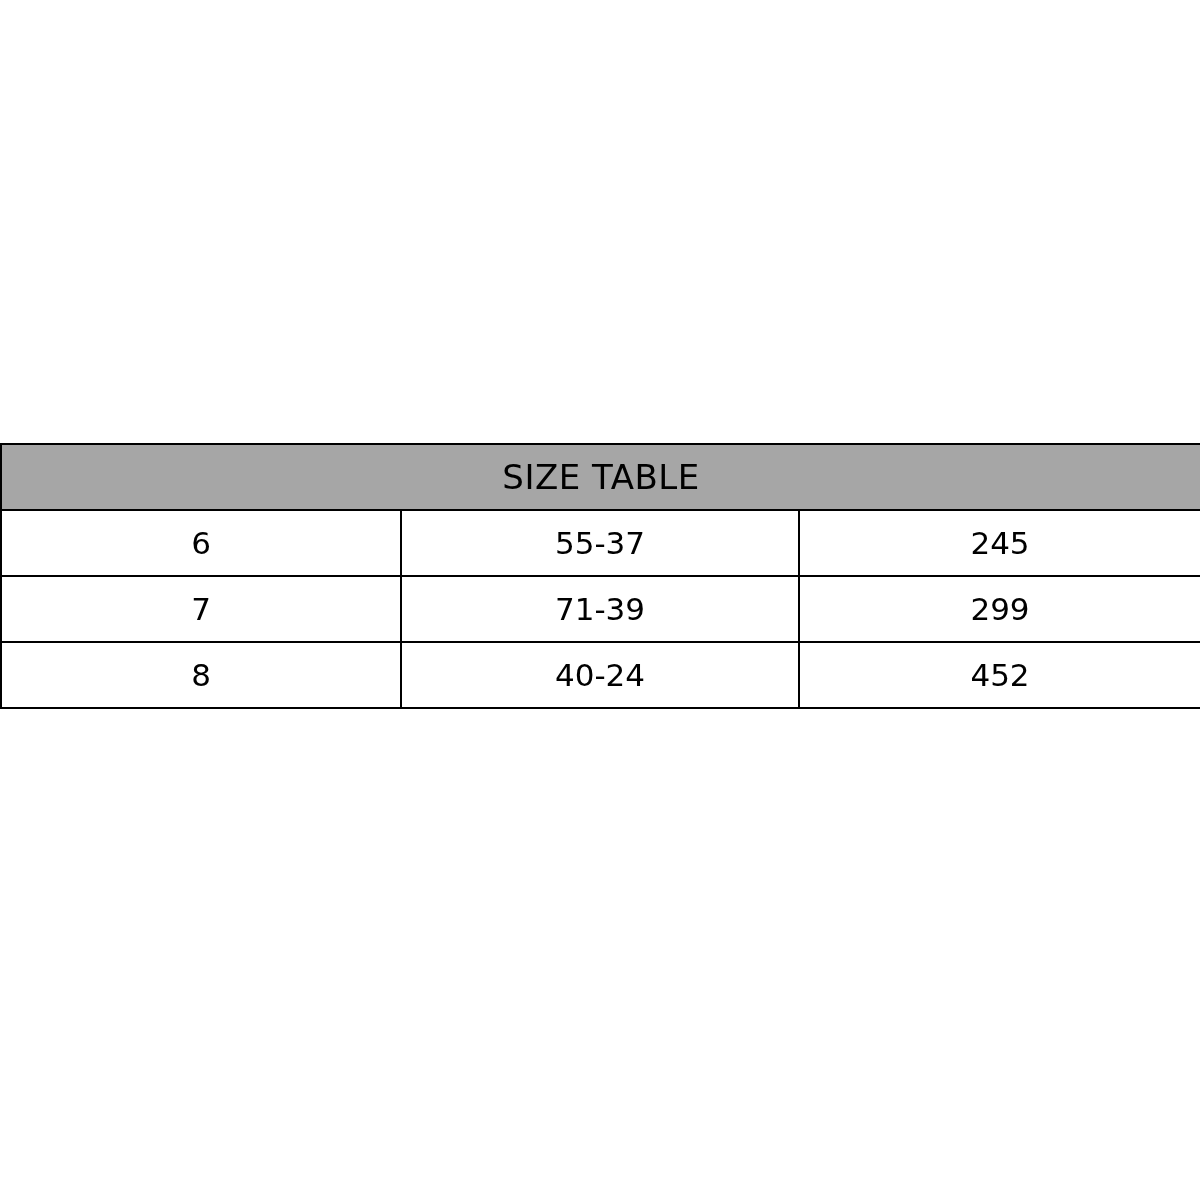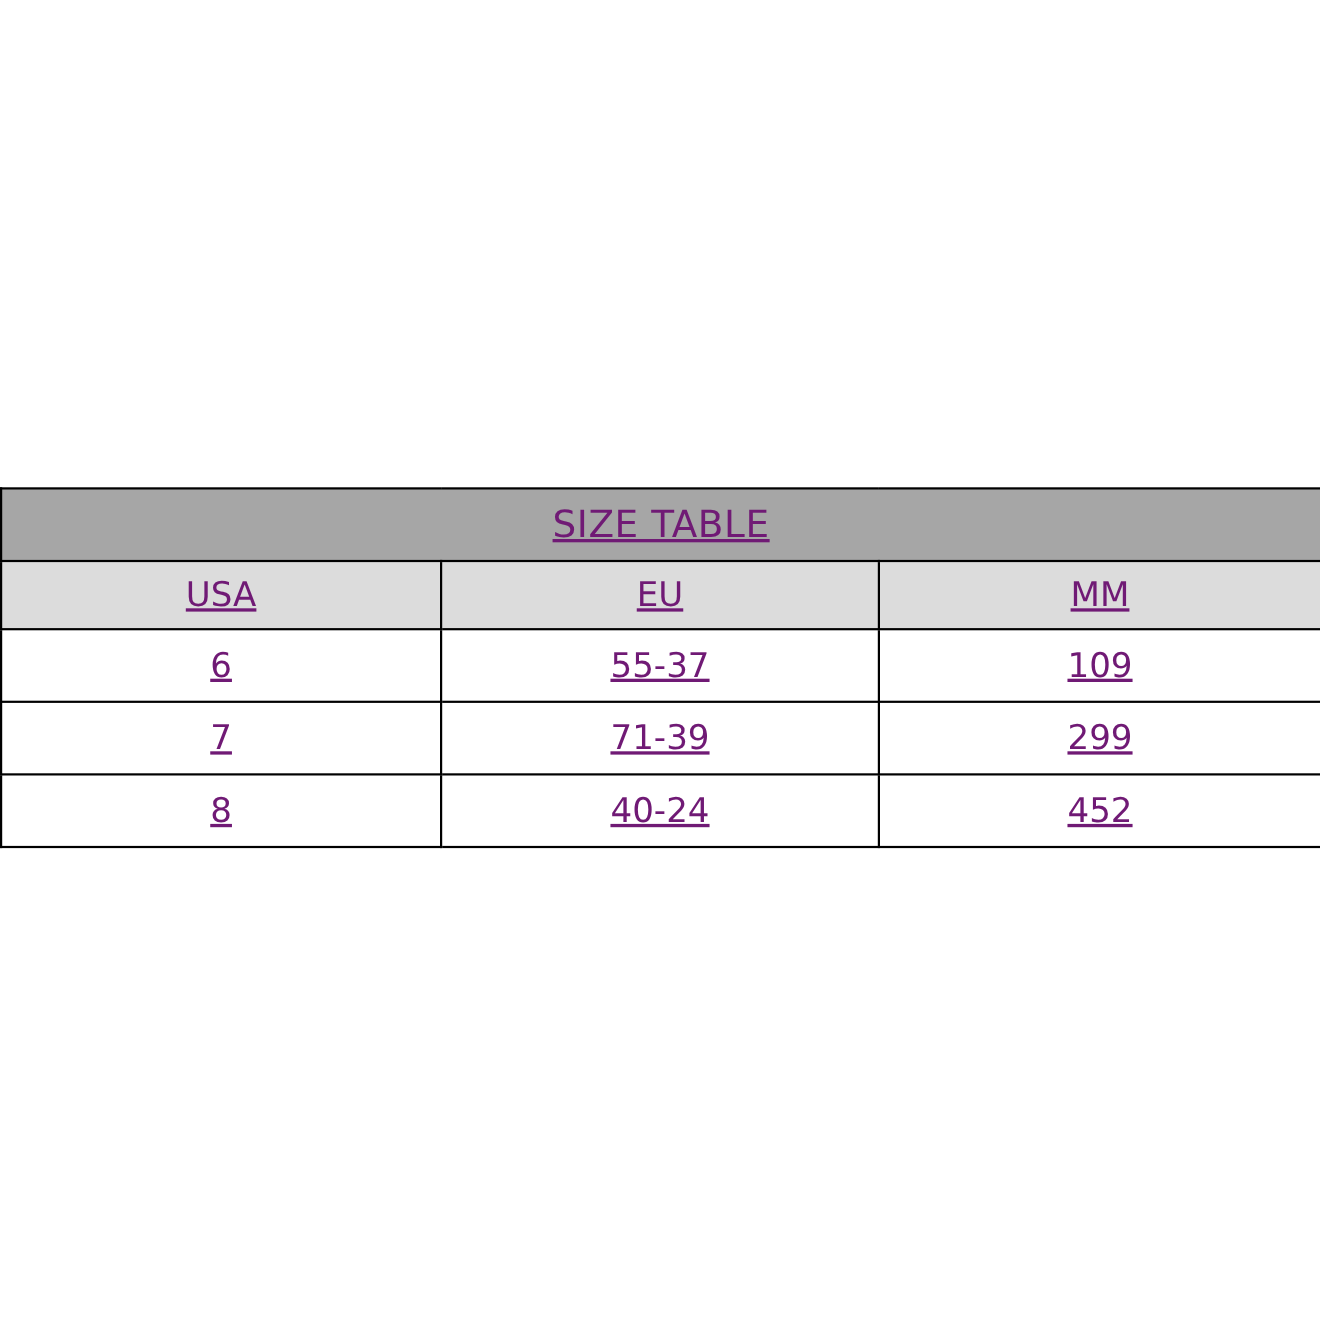--- a/index.html
+++ b/index.html
@@ -26,23 +26,22 @@
     width: 1200px;
   }
   table.size-table {
     border-collapse: collapse;
     width: 1200px;
     table-layout: fixed;
   }
   table.size-table td {
     border: 2px solid #000000;
     text-align: center;
-    color: #701a75;
+    color: #000000;
     font-weight: 400;
-    text-decoration: underline;
   }
   .title-cell {
     background: #a6a6a6;
     font-size: 34px;
     height: 62px;
     letter-spacing: 0.5px;
     color: #111111;
   }
   .header-cell {
     background: #dcdcdc;
@@ -70,28 +69,23 @@
       <colgroup>
         <col class="c-usa">
         <col class="c-eu">
         <col class="c-mm">
       </colgroup>
       <tbody>
         <tr>
           <td class="title-cell" colspan="3">SIZE TABLE</td>
         </tr>
         <tr>
-          <td class="header-cell">USA</td>
-          <td class="header-cell">EU</td>
-          <td class="header-cell">MM</td>
-        </tr>
-        <tr>
           <td class="body-cell">6</td>
           <td class="body-cell">55-37</td>
-          <td class="body-cell">109</td>
+          <td class="body-cell">245</td>
         </tr>
         <tr>
           <td class="body-cell">7</td>
           <td class="body-cell">71-39</td>
           <td class="body-cell">299</td>
         </tr>
         <tr>
           <td class="body-cell">8</td>
           <td class="body-cell">40-24</td>
           <td class="body-cell">452</td>

